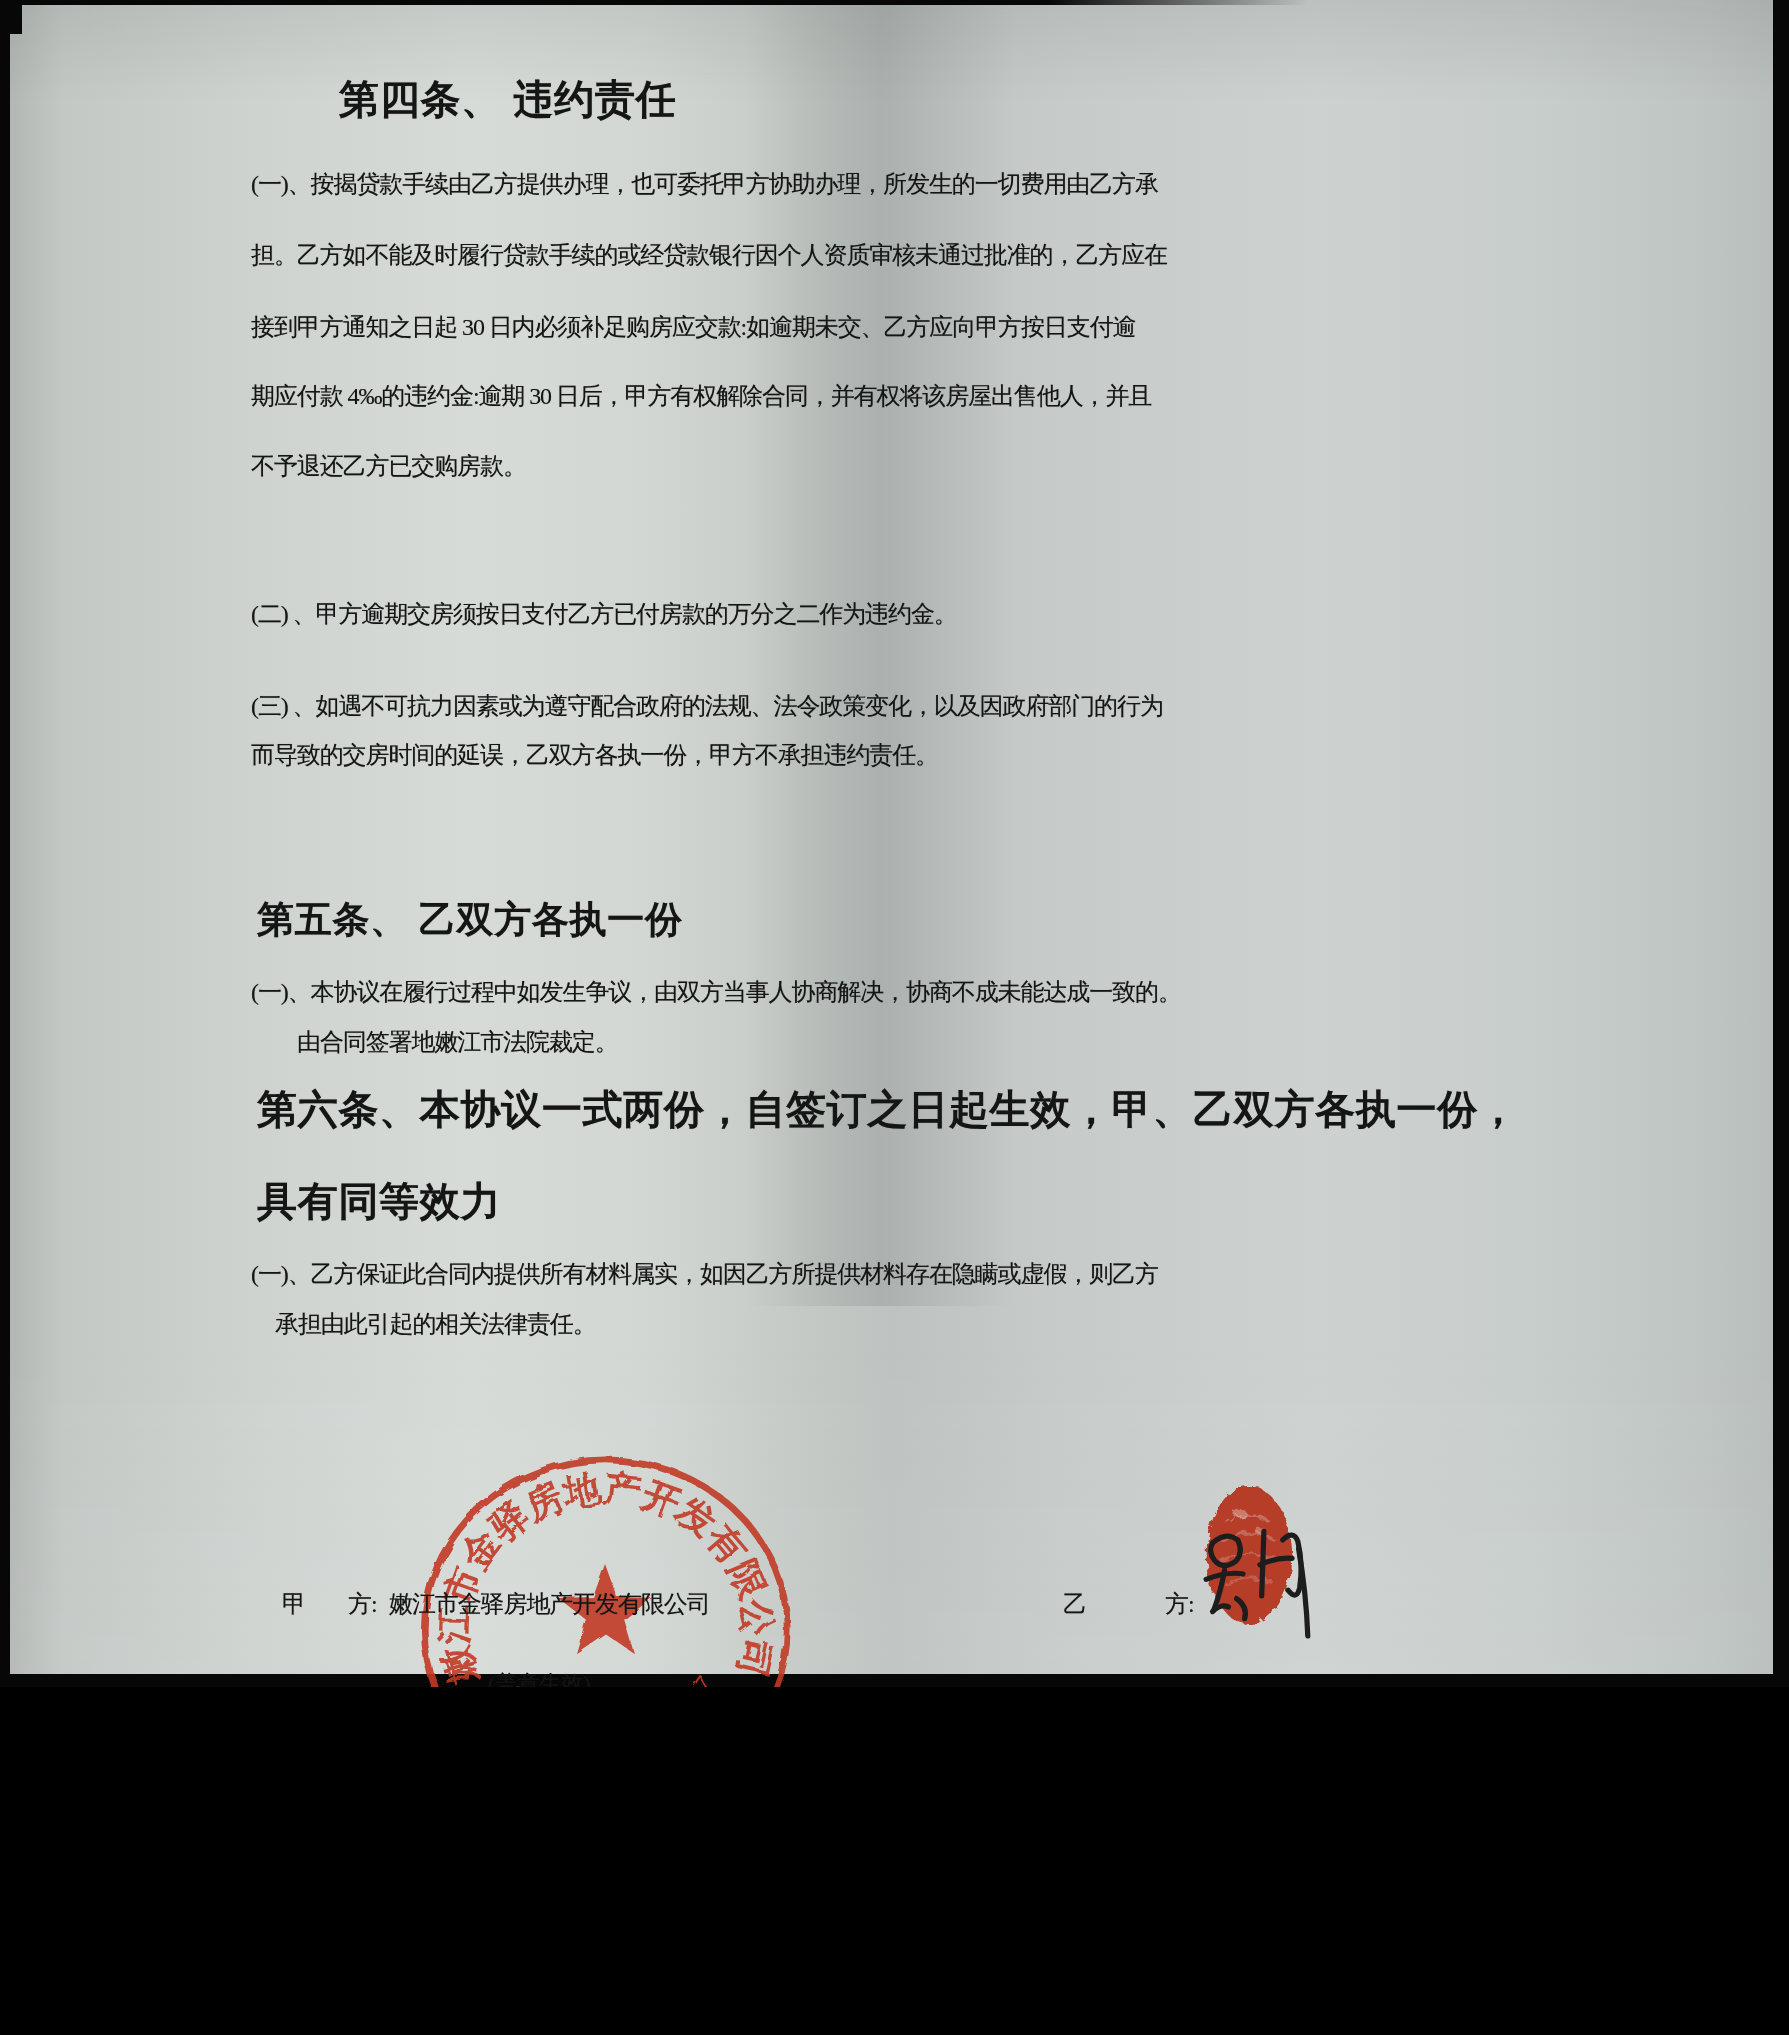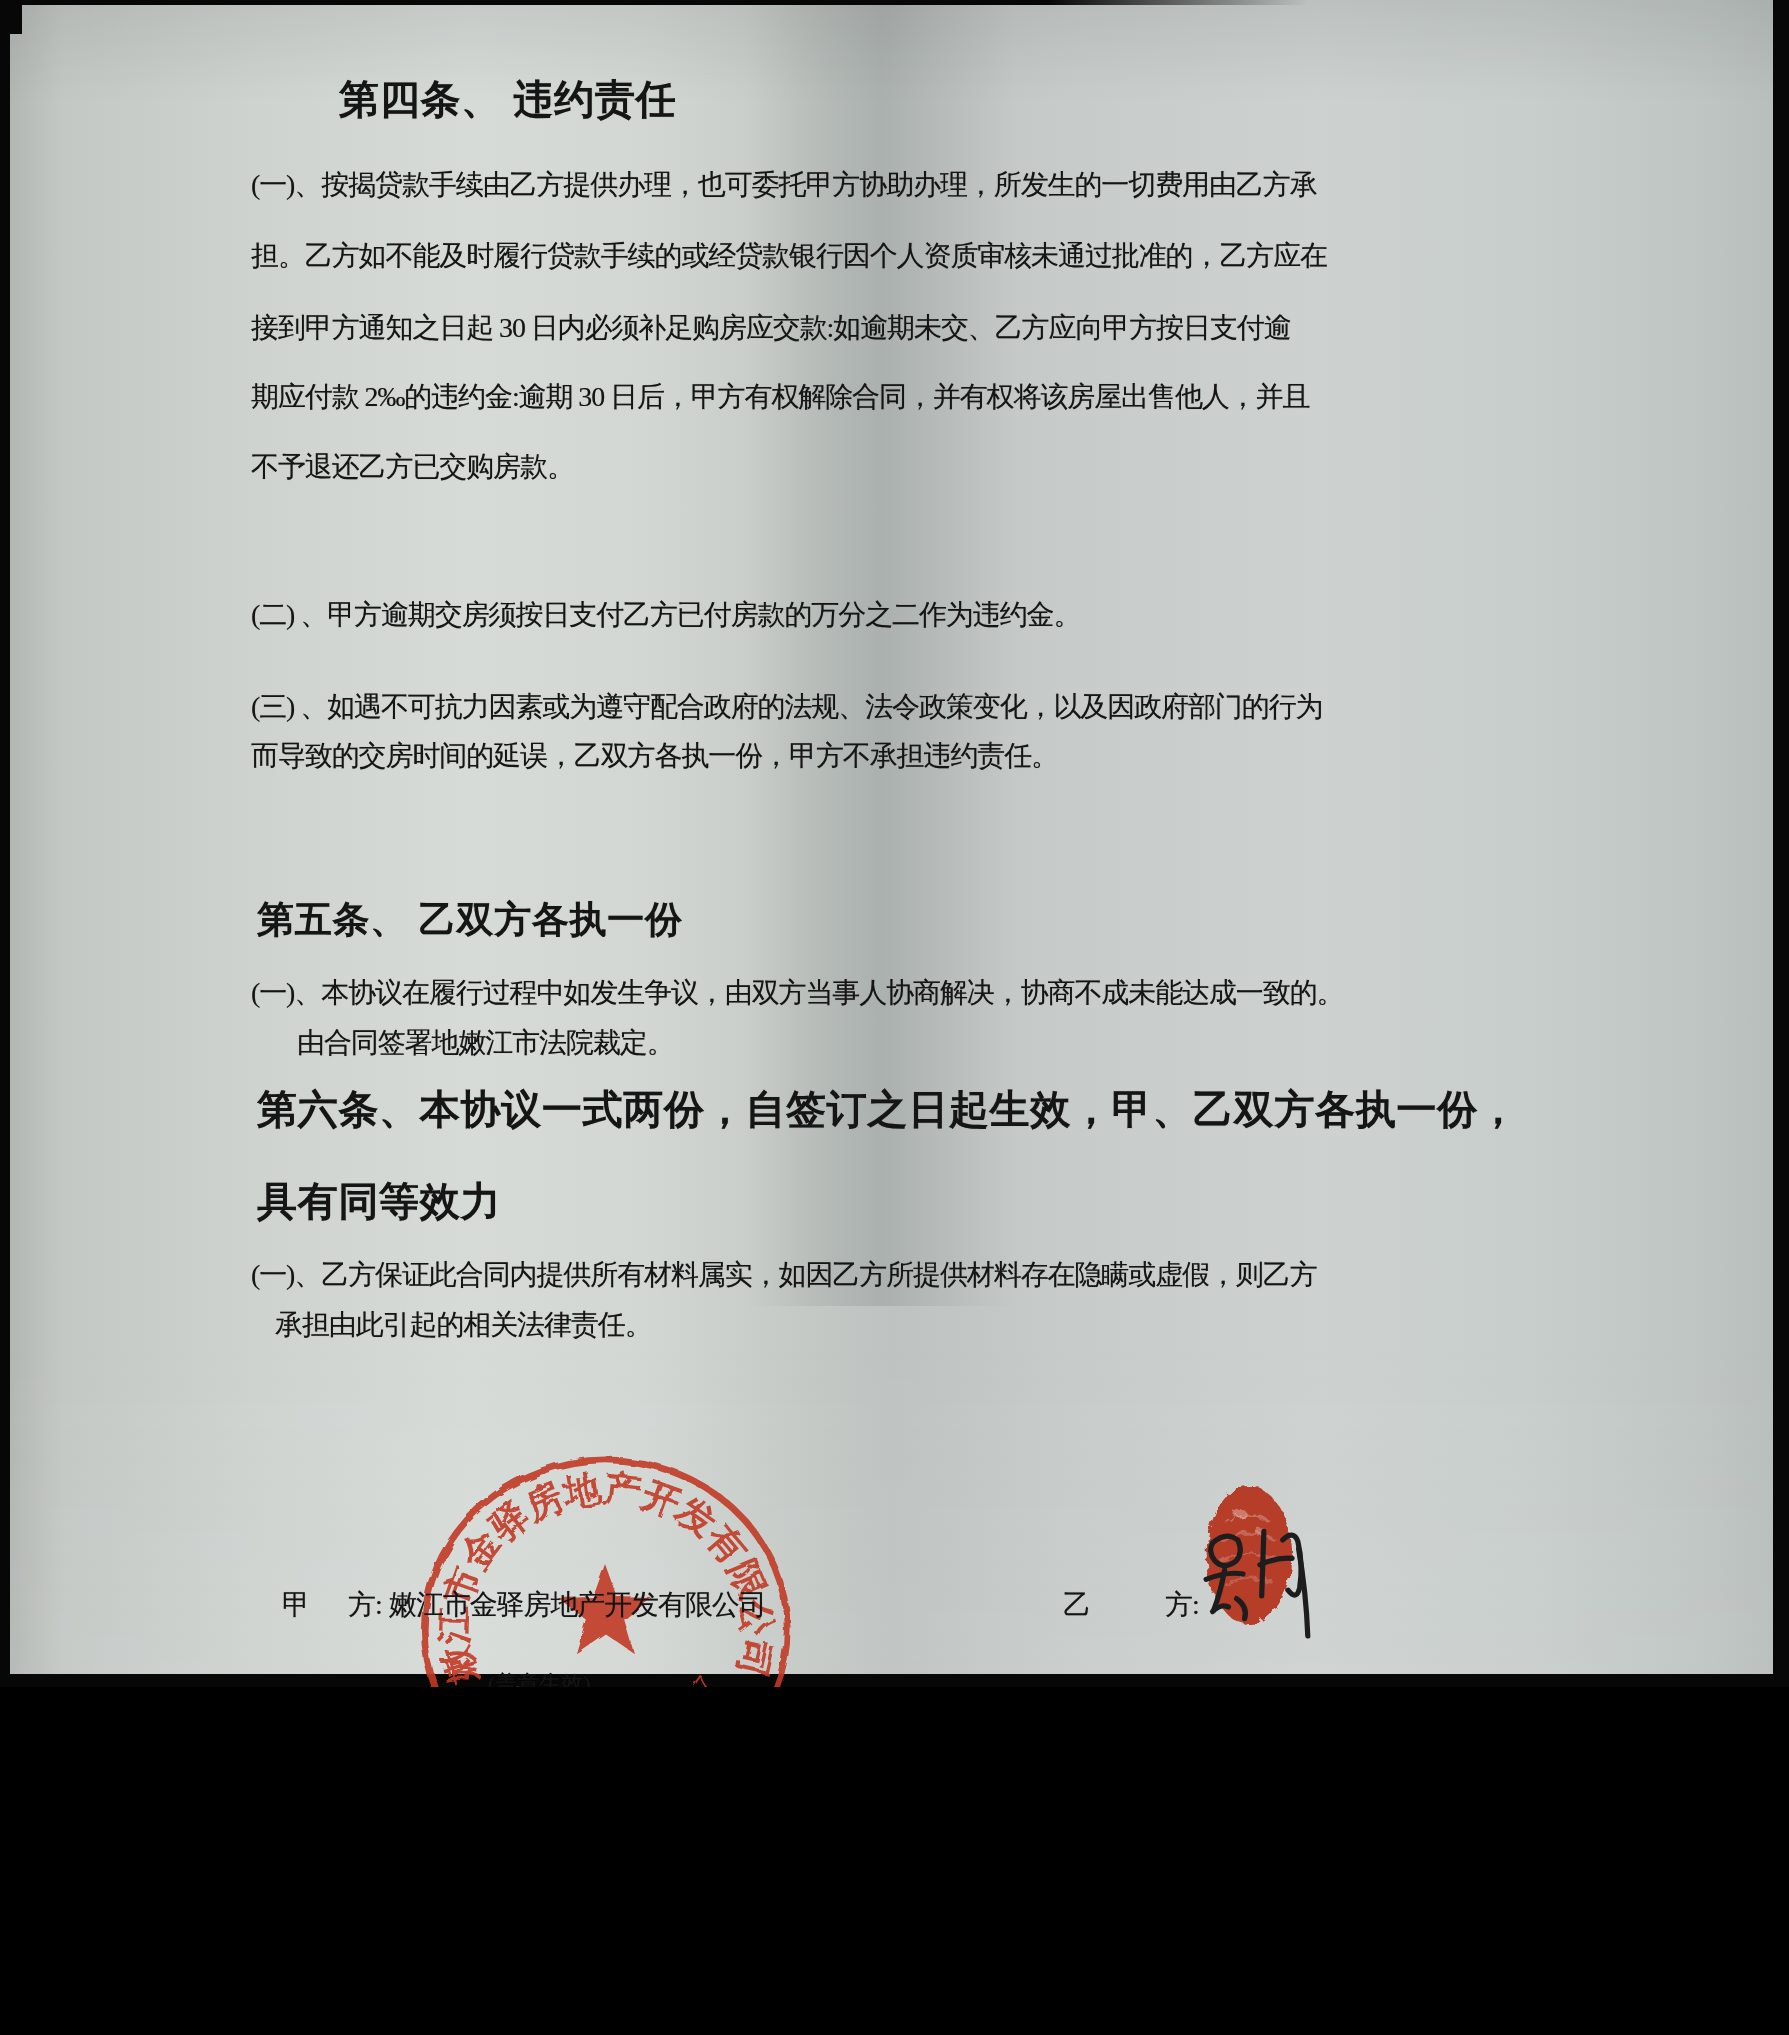--- a/index.html
+++ b/index.html
@@ -18,21 +18,21 @@
     background:linear-gradient(90deg, rgba(60,70,66,0) 0%, rgba(60,70,66,.10) 30%, rgba(60,70,66,.15) 50%, rgba(60,70,66,.08) 72%, rgba(60,70,66,0) 100%);
   }
   .edge{position:absolute; background:#070707;}
   .edge-left{left:0; top:0; width:9.7px; height:100%;}
   .edge-right{right:0; top:0; width:16.4px; height:100%;}
   .edge-bottom{left:0; bottom:0; width:100%; height:12.7px;}
   .edge-top{left:9.7px; top:0; width:1298px; height:4.5px;
     background:linear-gradient(90deg,#070707 0%,#070707 80%,rgba(7,7,7,0) 100%);}
   .corner-tl{left:0; top:0; width:22.4px; height:34px;}
   .txt{position:absolute; color:#151515; white-space:pre; text-shadow:0 0 0.7px rgba(25,25,25,.45);}
-  .body-line{font-size:28px; letter-spacing:-1.1px; line-height:43px;}
+  .body-line{font-size:24px; letter-spacing:-1.1px; line-height:43px;}
   .head{font-family:"Liberation Sans","DejaVu Sans",sans-serif; font-weight:bold; letter-spacing:0.7px;}
   .h1{font-size:40px;}
   .h2{font-size:37px;}
   .h3{font-size:40px;}
   .sealnote{font-size:22px; z-index:6;}
   .dateglyph{font-size:33px;}
   .stamp-svg{position:absolute; left:416px; top:1455px; width:381px; height:357px; z-index:4;}
   .fingerprint-svg{position:absolute; left:1197px; top:1479px; width:104px; height:155px; z-index:4;}
   .signature-svg{position:absolute; left:1189px; top:1515px; width:157px; height:145px; z-index:7;}
   .sig-text{position:absolute; left:1216px; top:1544px; font-size:30px; opacity:0; z-index:0;}
@@ -54,21 +54,21 @@
 <body>
 
 <div class="photo">
   <div class="paper"></div>
   <div class="shade-band"></div>
 
   <div class="txt head h1" style="left:339px; top:72px;">第四条、 违约责任</div>
   <div class="txt body-line" style="left:251px; top:163px;">(一)、按揭贷款手续由乙方提供办理，也可委托甲方协助办理，所发生的一切费用由乙方承</div>
   <div class="txt body-line" style="left:251px; top:234px;">担。乙方如不能及时履行贷款手续的或经贷款银行因个人资质审核未通过批准的，乙方应在</div>
   <div class="txt body-line" style="left:251px; top:306px;">接到甲方通知之日起 30 日内必须补足购房应交款:如逾期未交、乙方应向甲方按日支付逾</div>
-  <div class="txt body-line" style="left:251px; top:375px;">期应付款 2‰的违约金:逾期 30 日后，甲方有权解除合同，并有权将该房屋出售他人，并且</div>
+  <div class="txt body-line" style="left:251px; top:375px;">期应付款 4‰的违约金:逾期 30 日后，甲方有权解除合同，并有权将该房屋出售他人，并且</div>
   <div class="txt body-line" style="left:251px; top:445px;">不予退还乙方已交购房款。</div>
   <div class="txt body-line" style="left:251px; top:593px;">(二) 、甲方逾期交房须按日支付乙方已付房款的万分之二作为违约金。</div>
   <div class="txt body-line" style="left:251px; top:685px;">(三) 、如遇不可抗力因素或为遵守配合政府的法规、法令政策变化，以及因政府部门的行为</div>
   <div class="txt body-line" style="left:251px; top:734px;">而导致的交房时间的延误，乙双方各执一份，甲方不承担违约责任。</div>
 
   <div class="txt head h2" style="left:257px; top:895px;">第五条、 乙双方各执一份</div>
   <div class="txt body-line" style="left:251px; top:971px;text-align:right;">(一)、本协议在履行过程中如发生争议，由双方当事人协商解决，协商不成未能达成一致的。</div>
   <div class="txt body-line" style="left:251px; top:1021px;margin-left:46px;">由合同签署地嫩江市法院裁定。</div>
 
   <div class="txt head h3" style="left:257px; top:1082px;">第六条、本协议一式两份，自签订之日起生效，甲、乙双方各执一份，</div>

